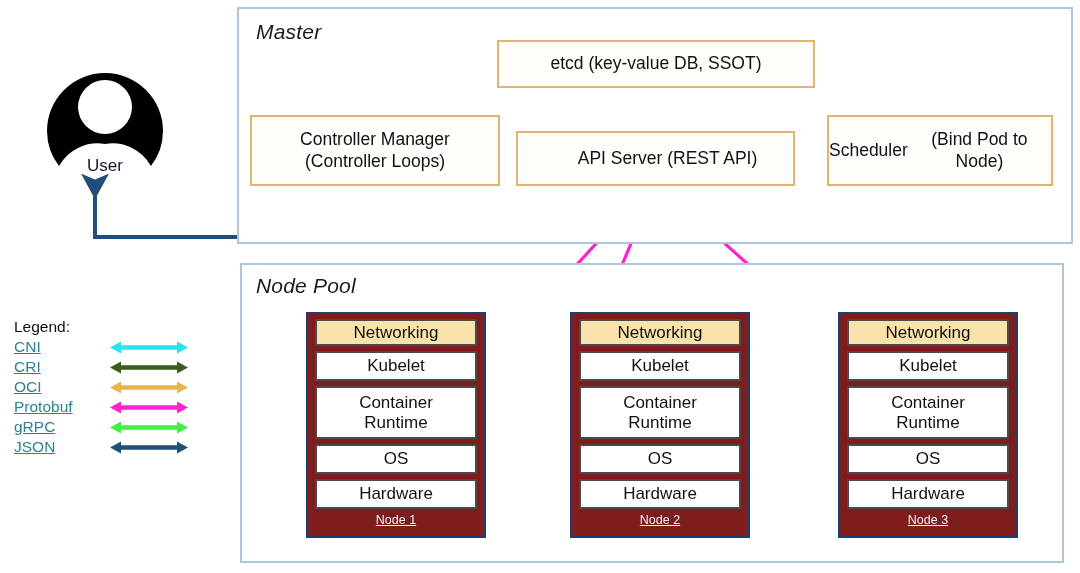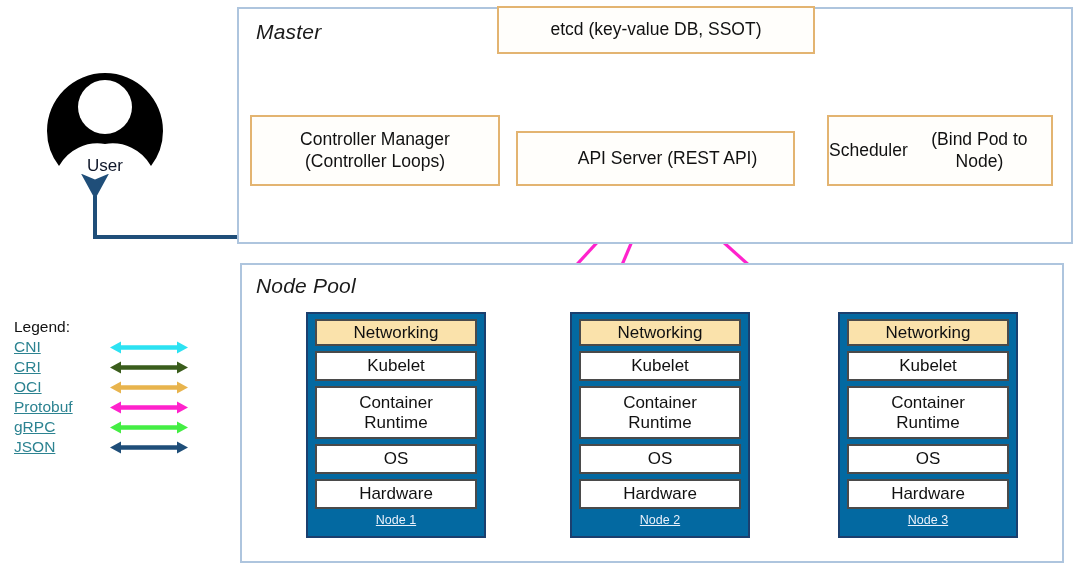--- a/index.html
+++ b/index.html
@@ -26,21 +26,21 @@
   .mbox{
     position:absolute;box-sizing:border-box;
     border:2px solid #e3b471;background:#fffefb;
     display:flex;align-items:center;justify-content:center;
     text-align:center;font-size:17.5px;color:#111;line-height:1.25;
   }
 
   
   .node{
     position:absolute;box-sizing:border-box;
-    background:#0369a1;border:2px solid #1b3f6e;
+    background:#7f1d1d;border:2px solid #1b3f6e;
     padding:5px 7px 4px 7px;
   }
   .layer{
     box-sizing:border-box;background:#ffffff;border:2px solid #4a4a4a;
     margin-bottom:5px;text-align:center;font-size:17px;color:#111;
     display:flex;align-items:center;justify-content:center;line-height:1.15;
   }
   .layer.net{background:#fae2ab;}
   .node-label{
     text-align:center;color:#eaf1fb;font-size:12.5px;
@@ -148,21 +148,21 @@
       <path d="M1017,410 L1040,410 L1040,466 L1021,466" fill="none" stroke="#e8b44d" stroke-width="3.2" marker-end="url(#ah-gold)"></path>
       <path d="M838,463 L815,463 L815,500 L833,500" fill="none" stroke="#e0756f" stroke-width="3.2" marker-end="url(#ah-red)"></path>
     </g>
   </svg>
 
   <div class="user-label" style="left:45px;top:156px;">User</div>
 
   <div class="panel" style="left:237px;top:7px;width:836px;height:237px;"></div>
   <div class="panel-title" style="left:256px;top:20px;">Master</div>
 
-  <div class="mbox" style="left:497px;top:6px;width:318px;height:48px;">
+  <div class="mbox" style="left:497px;top:40px;width:318px;height:48px;">
     <span>etcd (key-value DB, SSOT)</span>
   </div>
 
   <div class="mbox" style="left:250px;top:115px;width:250px;height:71px;flex-direction:column;">
     <span>Controller Manager</span>
     <span>(Controller Loops)</span>
   </div>
 
   <div class="mbox" style="left:516px;top:131px;width:279px;height:55px;padding-left:24px;">
     <span>API Server (REST API)</span>

